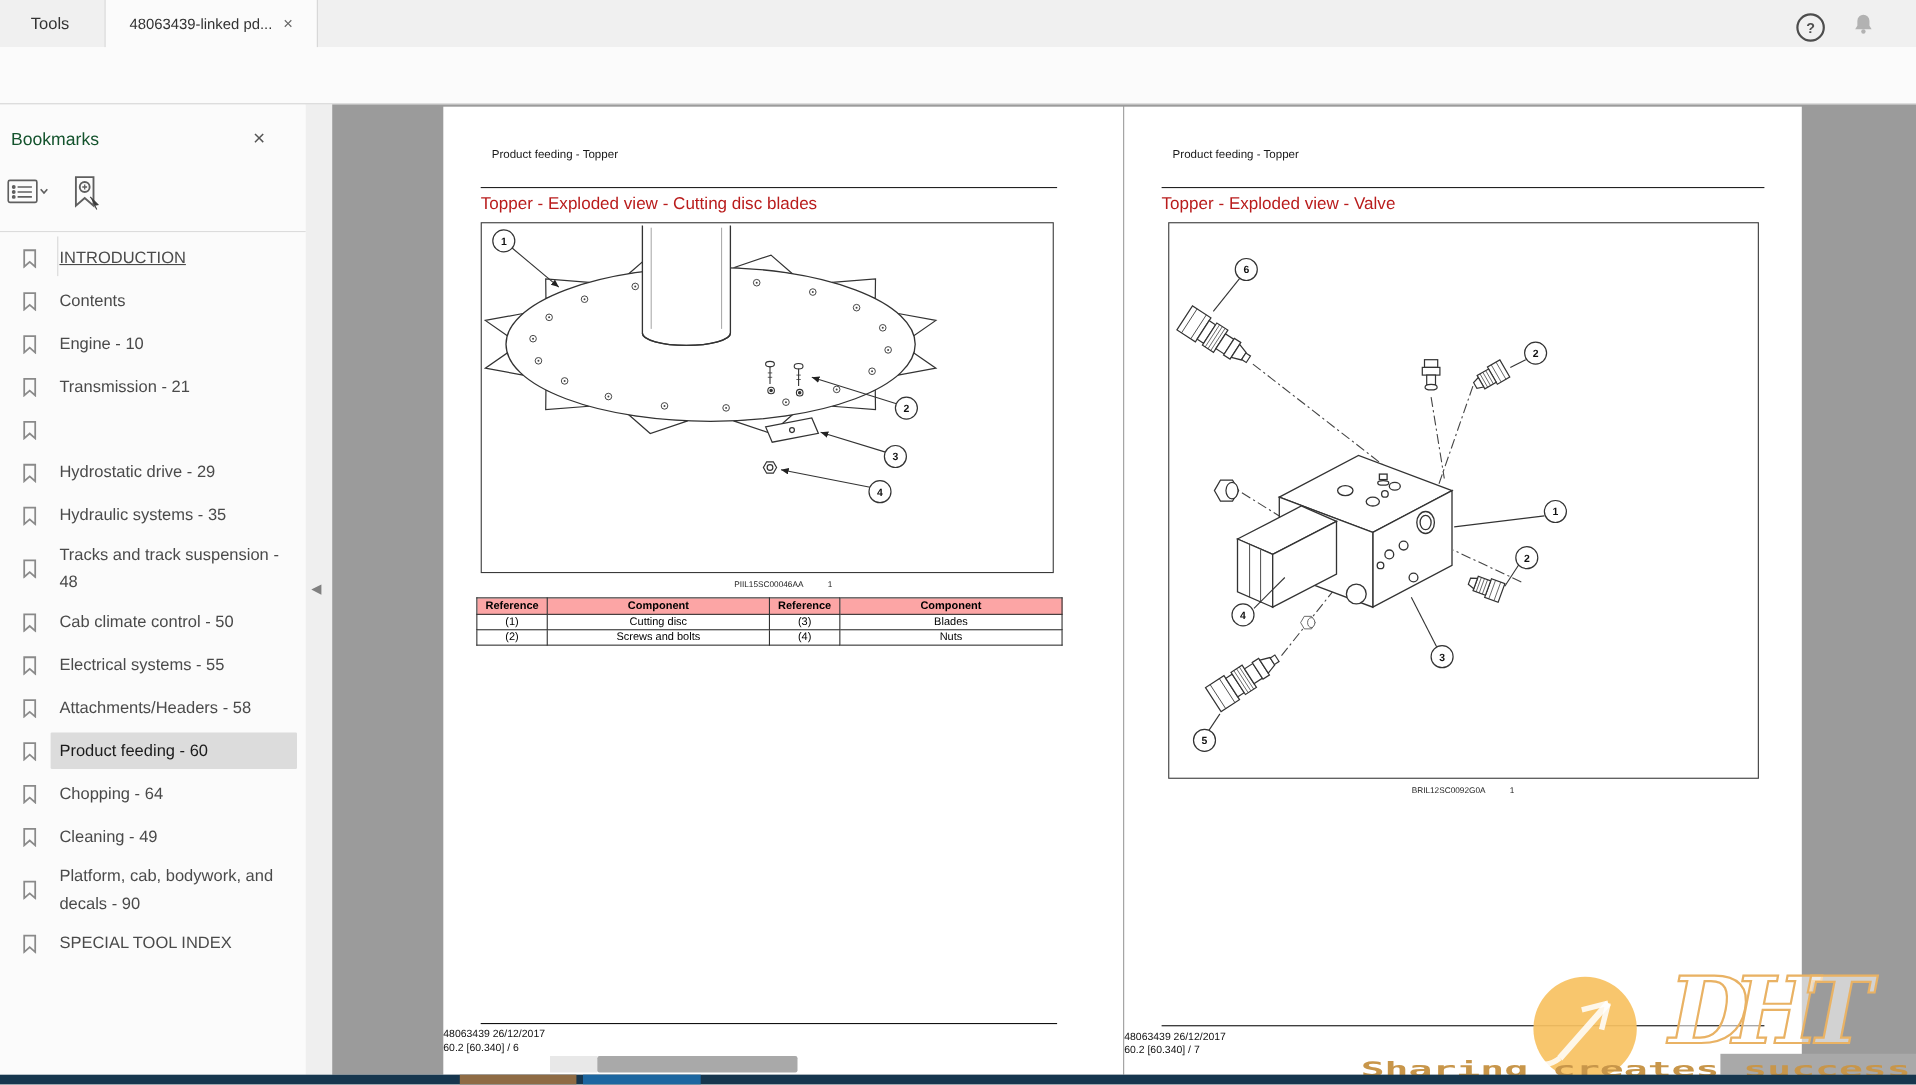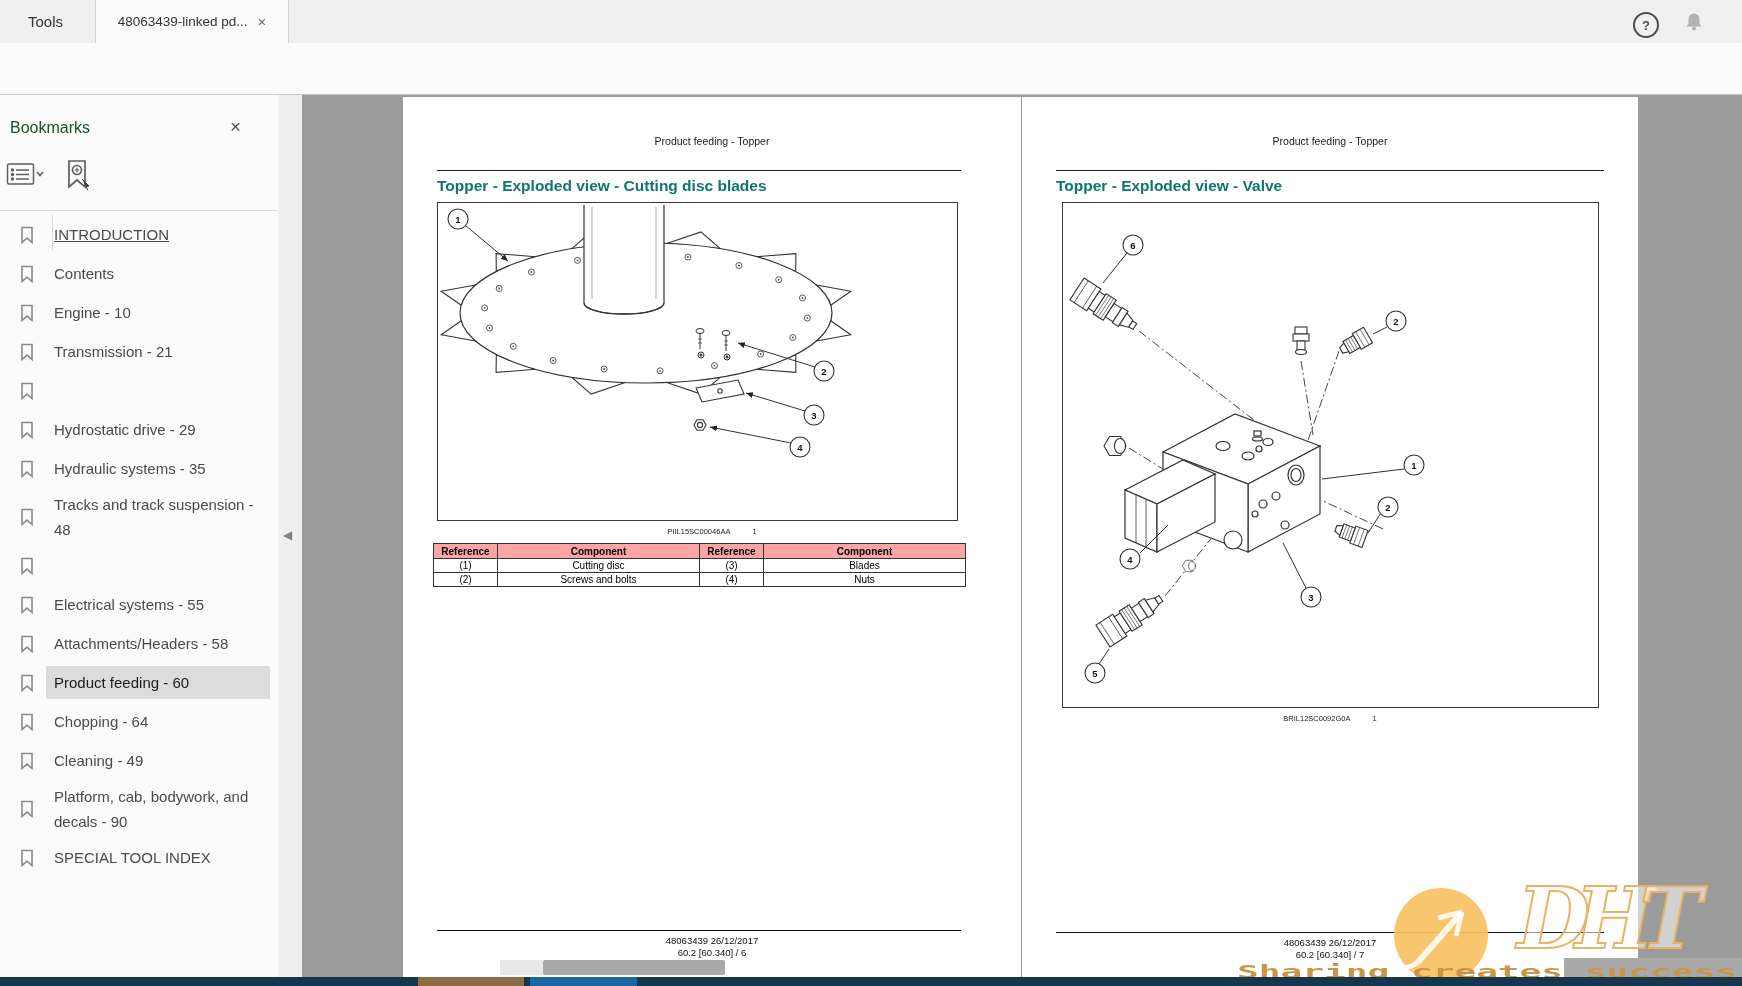--- a/index.html
+++ b/index.html
@@ -42,27 +42,27 @@
   .bm-item.sel .bm-label{background:#dcdcdc;color:#1b1b1b;}
   .bm-label.und{text-decoration:underline;}
   #gutter{left:278px;top:95px;width:24px;height:882px;background:#efefef;}
   #collapsearrow{left:283px;top:528px;font-size:12px;color:#808080;}
 
   
   #docarea{left:302px;top:95px;width:1440px;height:882px;background:#9b9b9b;}
   .page{background:#fff;position:absolute;top:2px;height:880px;}
   #pageL{left:101px;width:618px;}
   #pageR{left:720px;width:616px;}
-  .runhdr{width:100%;text-align:center;font-size:10.5px;color:#1a1a1a;top:38px;}
+  .runhdr{width:100%;font-size:10.5px;color:#1a1a1a;top:38px;padding-left:44px;}
   .hdrule{height:1px;background:#222;top:73px;}
-  .ptitle{font-size:15.5px;font-weight:bold;color:#0f766e;top:80px;}
+  .ptitle{font-size:15.5px;font-weight:normal;color:#b91c1c;top:80px;}
   .figbox{border:1px solid #3a3a3a;box-sizing:border-box;background:#fff;}
   .figcap{display:flex;justify-content:center;gap:22px;font-size:7.5px;color:#222;width:100%;}
   .ftrule{height:1px;background:#111;}
-  .ftline{width:100%;text-align:center;font-size:9.5px;color:#111;}
+  .ftline{width:100%;text-align:left;font-size:9.5px;color:#111;}
 
   
   #comptable{border-collapse:collapse;font-size:10px;color:#000;table-layout:fixed;}
   #comptable th,#comptable td{border:1px solid #333;text-align:center;padding:0;height:13px;}
   #comptable th{background:#fca5a5;font-weight:bold;height:14px;}
 
   
   .figsvg .dd{fill:none;stroke:#444;stroke-width:1;stroke-dasharray:9 3 2 3}
   .figsvg .ld{fill:none;stroke:#333;stroke-width:1}
   .figsvg .co circle{fill:#fff;stroke:#333;stroke-width:1.1}
@@ -263,20 +263,21 @@
           </svg>
         </span>
         <span class="bm-label">Tracks and track suspension - 48</span>
       </div>
       <div class="bm-item">
         <span class="bm-ico">
           <svg width="14" height="18" viewBox="0 0 14 18">
             <path d="M2,1.5 h10 v15 l-5,-4.4 l-5,4.4 z" fill="none" stroke="#8a8a8a" stroke-width="1.6"></path>
           </svg>
         </span>
+        <span class="bm-label">Cab climate control - 50</span>
       </div>
       <div class="bm-item">
         <span class="bm-ico">
           <svg width="14" height="18" viewBox="0 0 14 18">
             <path d="M2,1.5 h10 v15 l-5,-4.4 l-5,4.4 z" fill="none" stroke="#8a8a8a" stroke-width="1.6"></path>
           </svg>
         </span>
         <span class="bm-label">Electrical systems - 55</span>
       </div>
       <div class="bm-item">

